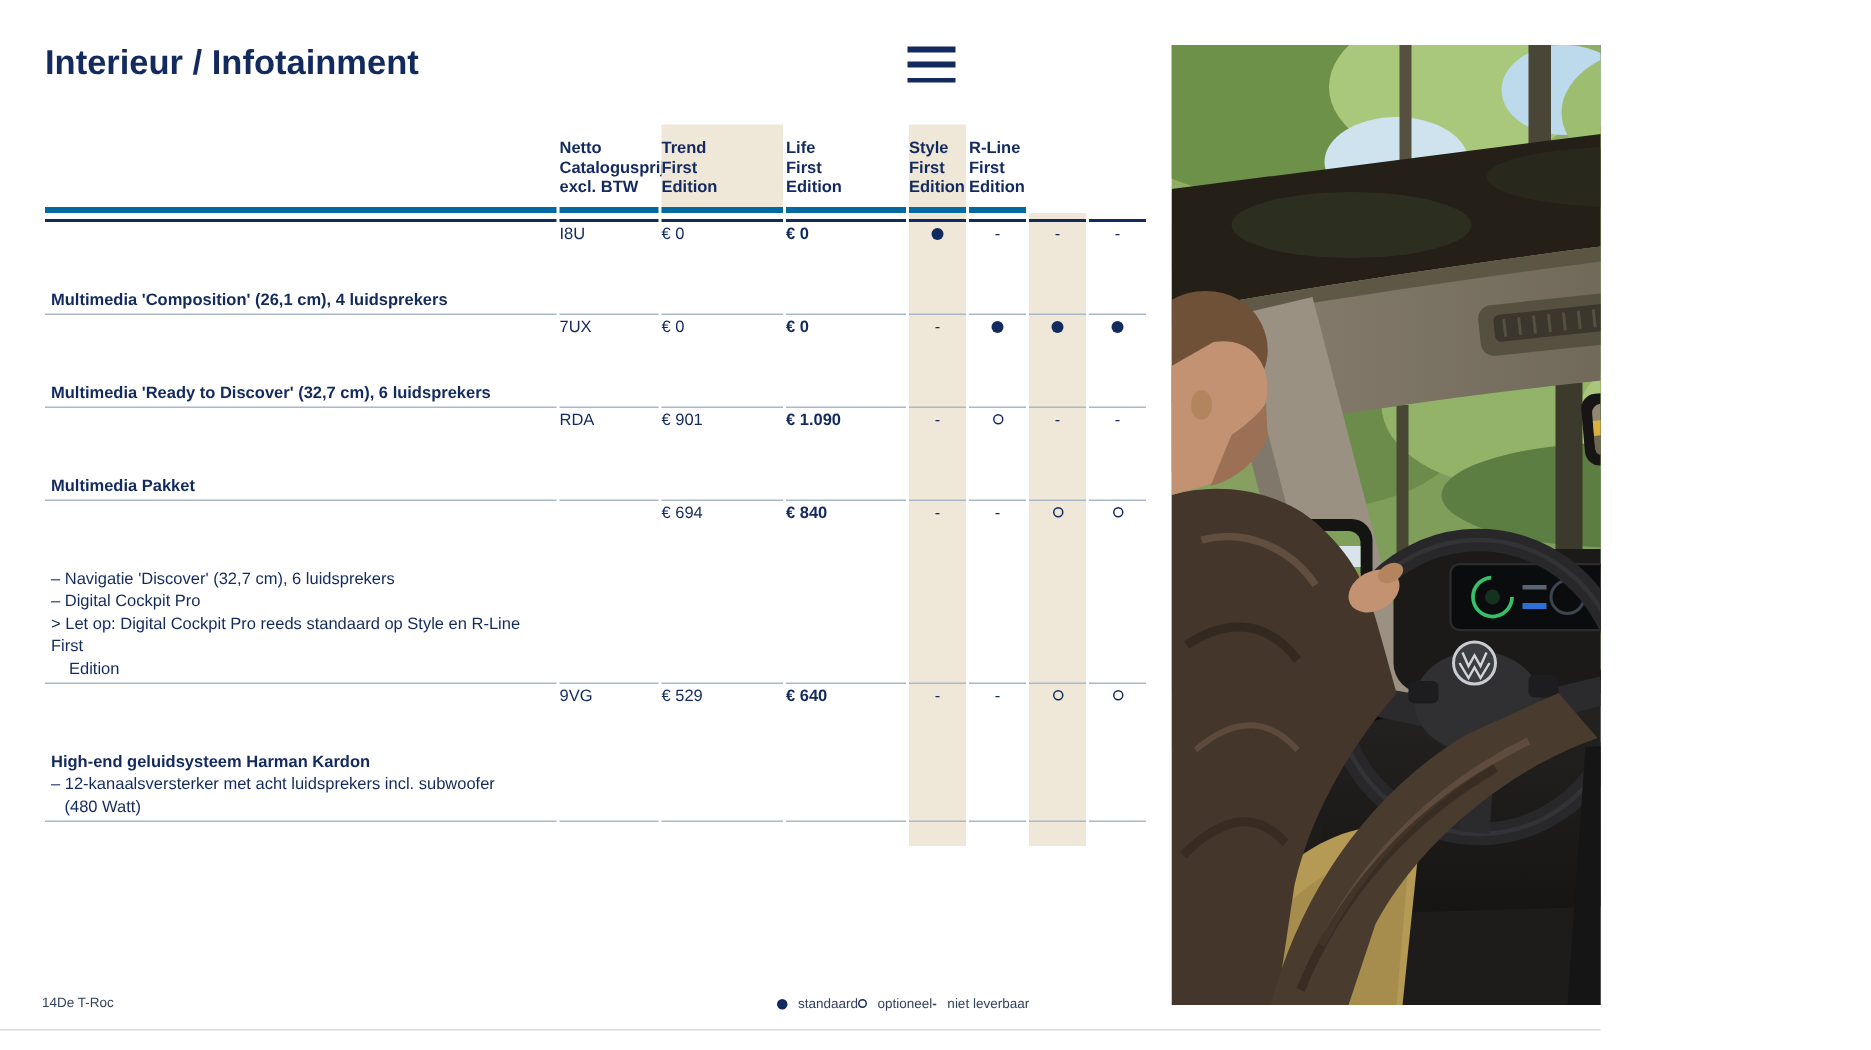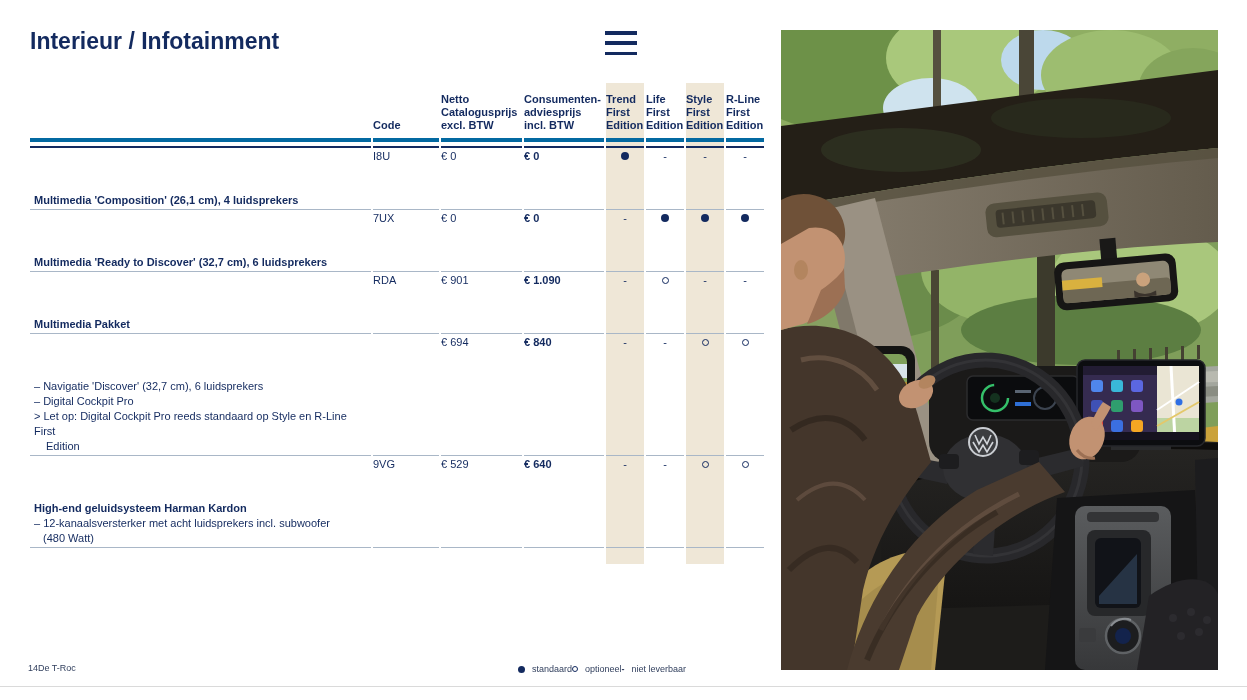--- a/index.html
+++ b/index.html
@@ -1,18 +1,18 @@
 <!DOCTYPE html>
 <html><head>
 <meta charset="utf-8">
 <style>
   * { box-sizing: border-box; margin: 0; padding: 0; }
   html,body { background:#ffffff; }
   .sheet{
-    position:relative; width:1247px; height:700px; background:#fff;
+    position:relative; width:1067px; height:700px; background:#fff;
     font-family:"Liberation Sans", sans-serif; color:#132a5f; overflow:hidden;
   }
   
   .title{
     position:absolute; left:30px; top:28px;
     font-size:23px; font-weight:bold; color:#132a5f;
   }
   .menu{
     position:absolute; left:605px; top:31px; width:32px; height:24px;
     display:flex; flex-direction:column; justify-content:space-between; cursor:pointer;
@@ -78,30 +78,24 @@
 
   <div class="menu">
     <div class="bar"></div>
     <div class="bar"></div>
     <div class="bar"></div>
   </div>
 
   <div class="ptable" id="price-table">
       <div class="trow thead">
         <div class="cell name"></div>
-        <div class="cell">Code</div>
         <div class="cell">
           <div class="ln">Netto</div>
           <div class="ln">Catalogusprijs</div>
           <div class="ln">excl. BTW</div>
-        </div>
-        <div class="cell">
-          <div class="ln">Consumenten-</div>
-          <div class="ln">adviesprijs</div>
-          <div class="ln">incl. BTW</div>
         </div>
         <div class="cell ed hl">
           <div class="ln">Trend</div>
           <div class="ln">First</div>
           <div class="ln">Edition</div>
         </div>
         <div class="cell ed">
           <div class="ln">Life</div>
           <div class="ln">First</div>
           <div class="ln">Edition</div>

